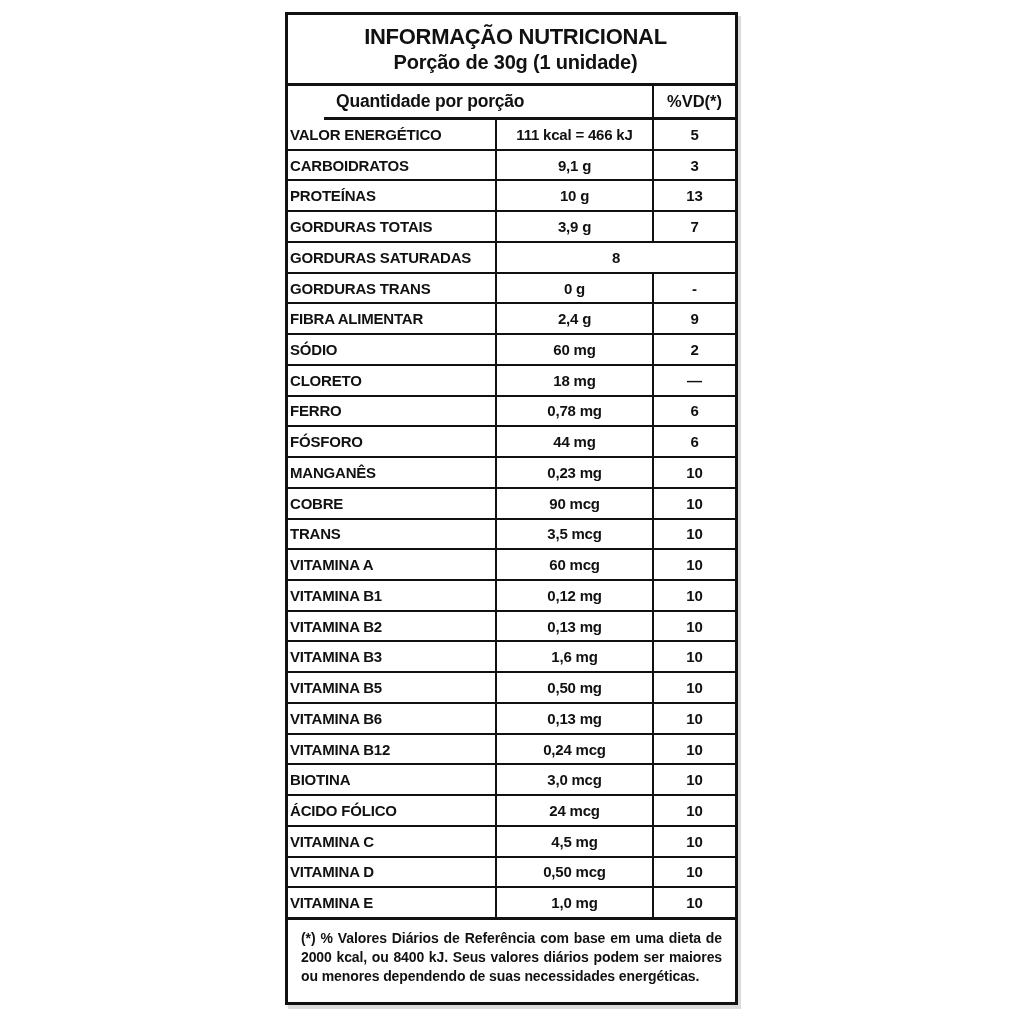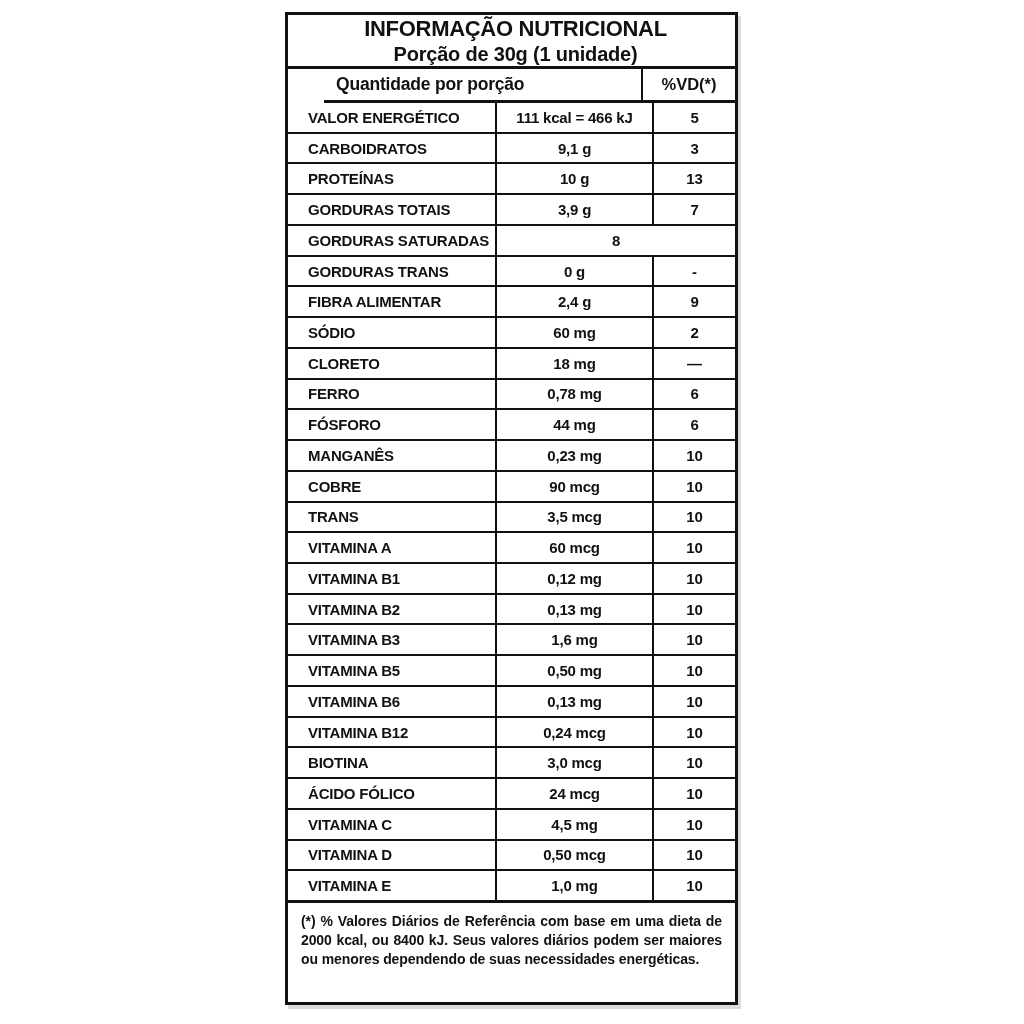--- a/index.html
+++ b/index.html
@@ -15,21 +15,21 @@
     position: absolute;
     left: 285px; top: 12px;
     width: 453px; height: 993px;
     border: 3px solid #111111;
     background: #ffffff;
     box-shadow: 3px 4px 0 rgba(0,0,0,0.14);
     display: flex;
     flex-direction: column;
   }
   .title-block {
-    height: 54px;
+    height: 71px;
     border-bottom: 3px solid #111111;
     display: flex;
     flex-direction: column;
     align-items: center;
     justify-content: center;
     gap: 1px;
     padding-left: 8px;
   }
   .title {
     font-size: 22px;
@@ -52,21 +52,21 @@
   }
   .header-left {
     flex: 1;
     display: flex;
     align-items: center;
     padding-left: 12px;
     font-size: 17.5px;
     letter-spacing: -0.2px;
   }
   .header-right {
-    width: 94px;
+    width: 83px;
     border-left: 2px solid #111111;
     display: flex;
     align-items: center;
     justify-content: center;
     font-size: 16.5px;
   }
   .rows {
     height: 797px;
     display: flex;
     flex-direction: column;
@@ -77,21 +77,21 @@
     border-top: 2px solid #111111;
     font-weight: bold;
     font-size: 15px;
     letter-spacing: -0.2px;
   }
   .row:first-child { border-top: none; }
   .c1 {
     width: 207px;
     display: flex;
     align-items: center;
-    padding-left: 20px;
+    padding-left: 2px;
     white-space: nowrap;
   }
   .c2 {
     width: 157px;
     border-left: 2px solid #111111;
     display: flex;
     align-items: center;
     justify-content: center;
     white-space: nowrap;
   }

